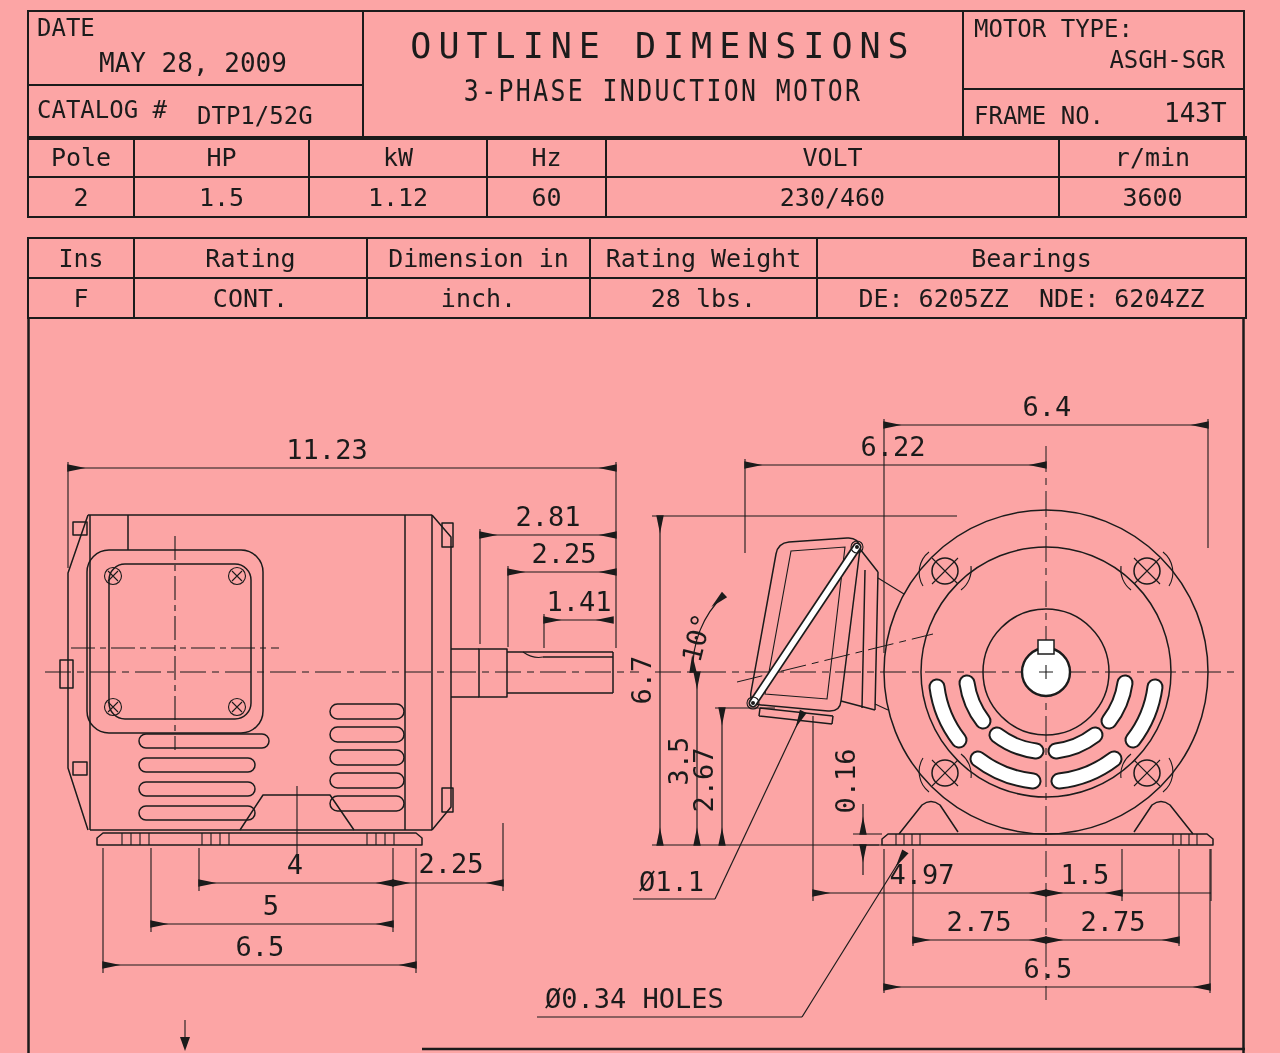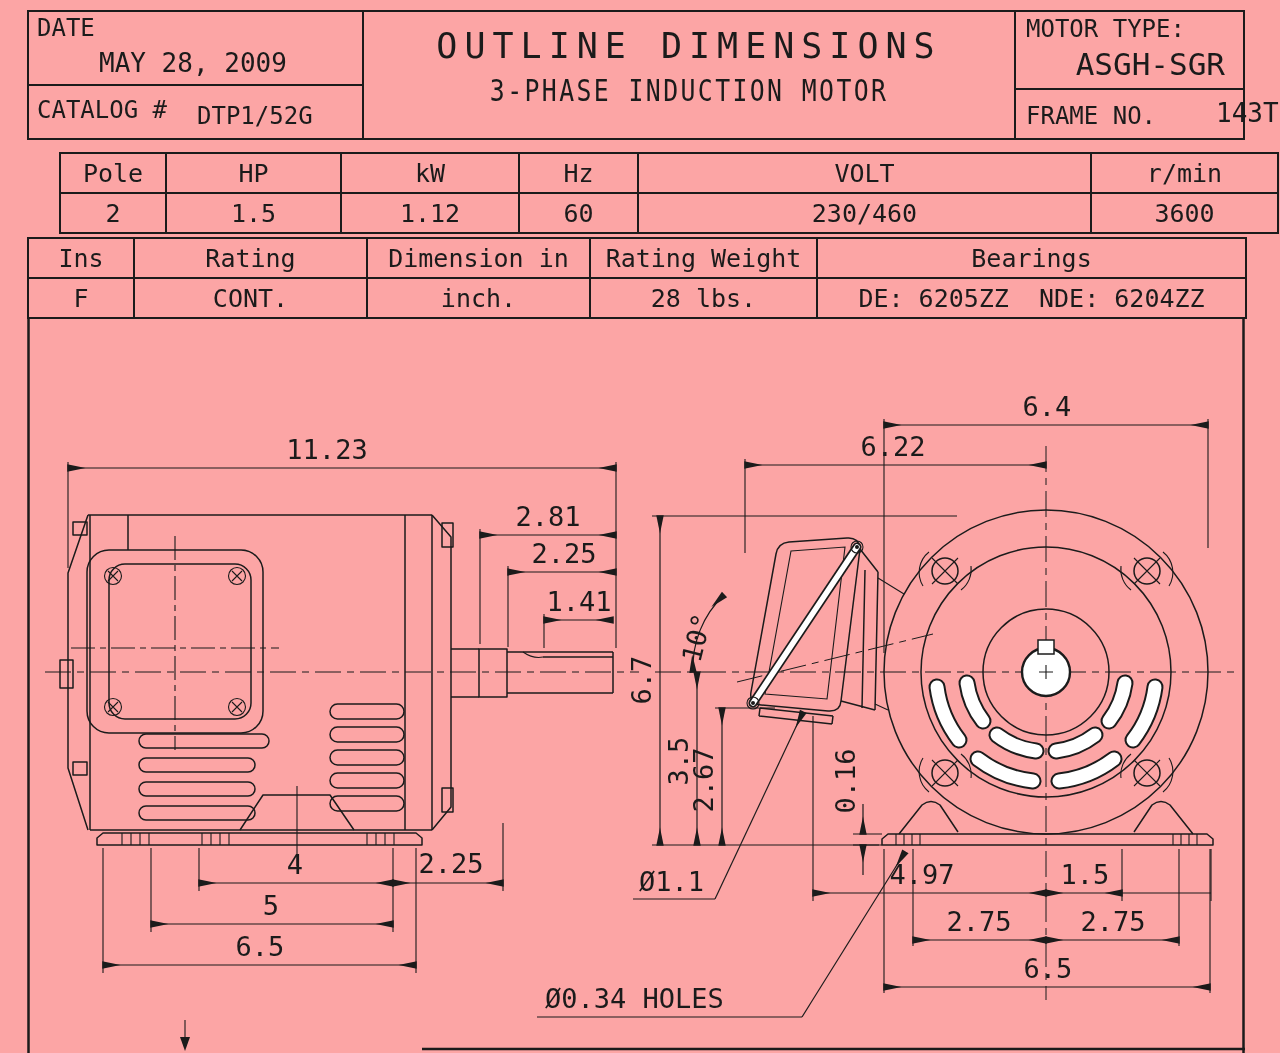--- a/index.html
+++ b/index.html
@@ -2,41 +2,41 @@
 <html><head>
 <meta charset="utf-8">
 <style>
   html,body{margin:0;padding:0;background:#ffffff;}
   .sheet{position:relative;width:1280px;height:1053px;background:#fca5a5;
          font-family:"DejaVu Sans Mono","Liberation Mono",monospace;color:#1b1b1b;overflow:hidden;}
   
   .tblock{position:absolute;left:27px;top:10px;width:1218px;height:130px;border:2px solid #1b1b1b;box-sizing:border-box;display:flex;}
   .tb-cell{position:relative;height:100%;box-sizing:border-box;}
   .tb-left{width:335px;border-right:2px solid #1b1b1b;}
-  .tb-center{width:652px;border-right:2px solid #1b1b1b;text-align:center;}
+  .tb-center{width:600px;border-right:2px solid #1b1b1b;text-align:center;}
   .tb-right{flex:1;}
   .tb-sub-top{position:relative;height:74px;border-bottom:2px solid #1b1b1b;box-sizing:border-box;}
   .tb-sub-top.rt{height:78px;}
   .tb-sub-bot{position:relative;}
   .lbl24{font-size:24px;}
   .date-lbl{position:absolute;left:8px;top:2px;}
   .date-val{position:absolute;left:70px;top:36px;font-size:26px;white-space:nowrap;}
   .cat-lbl{position:absolute;left:8px;top:10px;}
   .cat-val{position:absolute;left:168px;top:16px;font-size:24px;}
   .main-title{margin-top:14px;font-size:35px;letter-spacing:7px;white-space:nowrap;}
   .subtitle-wrap{margin-top:6px;}
   .subtitle{display:inline-block;transform:scaleX(0.8);transform-origin:center;font-size:31px;letter-spacing:3px;white-space:nowrap;}
   .mt-lbl{position:absolute;left:10px;top:3px;}
-  .mt-val{position:absolute;right:18px;top:34px;font-size:31px;text-align:right;}
+  .mt-val{position:absolute;right:18px;top:34px;font-size:24px;text-align:right;}
   .fr-lbl{position:absolute;left:10px;top:12px;}
   .fr-val{position:absolute;left:200px;top:8px;font-size:26px;}
   
   table.spec{position:absolute;left:27px;border-collapse:collapse;table-layout:fixed;width:1218px;}
   table.spec td{border:2px solid #1b1b1b;height:38px;text-align:center;vertical-align:middle;font-size:25px;padding:0;white-space:nowrap;}
-  .t1{top:152px;margin-left:32px;} .t2{top:237px;}
+  .t1{top:136px;} .t2{top:237px;}
   td.bear{font-size:27px;}
   
   .draw{position:absolute;left:27px;top:318px;}
   .ln{stroke:#1b1b1b;stroke-width:1.5;fill:none;stroke-linejoin:round;}
   .thin{stroke:#1b1b1b;stroke-width:1.1;fill:none;}
   .cl{stroke:#1b1b1b;stroke-width:1;fill:none;stroke-dasharray:26 6 7 6;}
   .dim{stroke:#1b1b1b;stroke-width:1.2;fill:none;marker-start:url(#arr);marker-end:url(#arr);}
   .dime{stroke:#1b1b1b;stroke-width:1.2;fill:none;marker-end:url(#arr);}
   .ext{stroke:#1b1b1b;stroke-width:1.1;fill:none;}
   .dtx{font-family:"DejaVu Sans Mono","Liberation Mono",monospace;font-size:27px;fill:#1b1b1b;}

